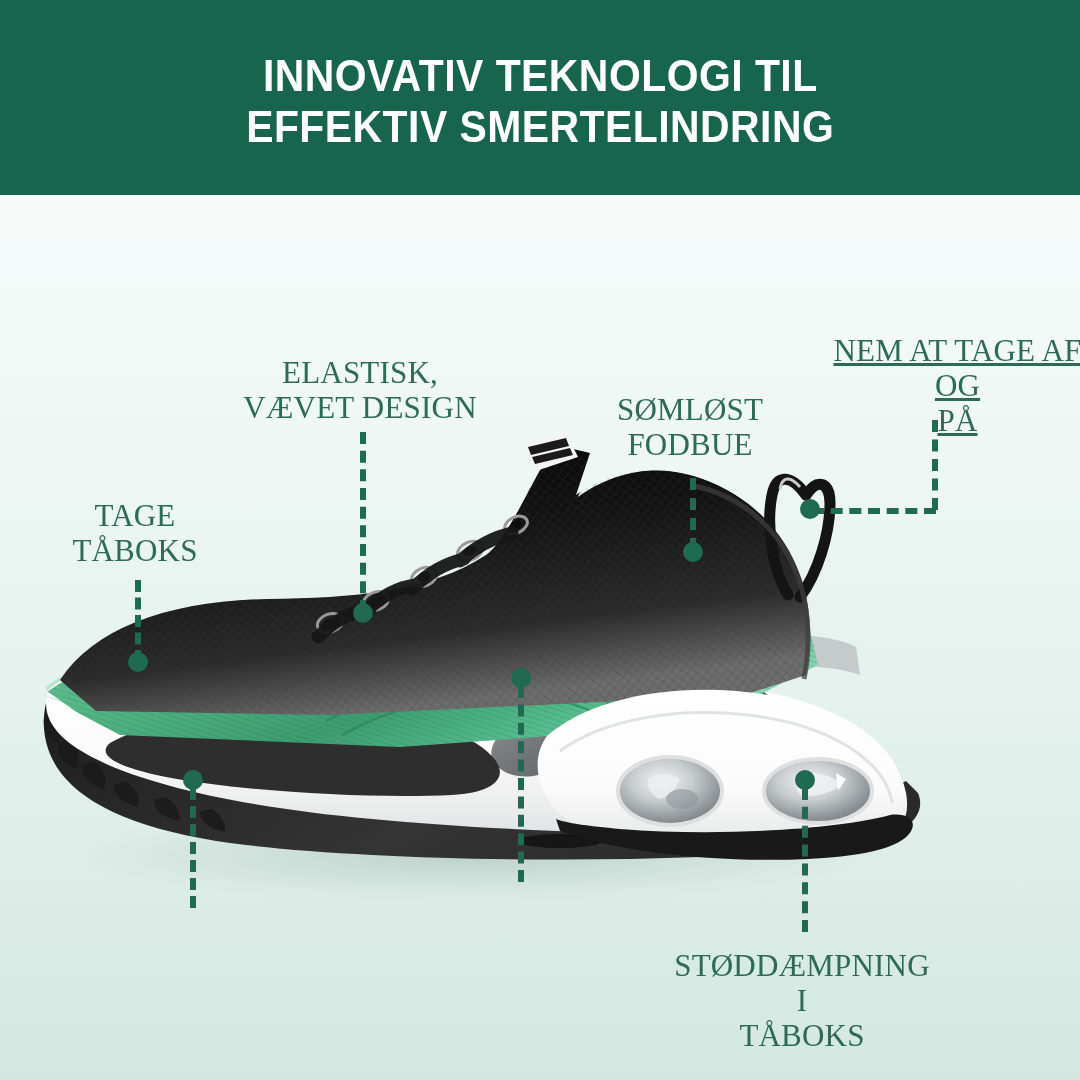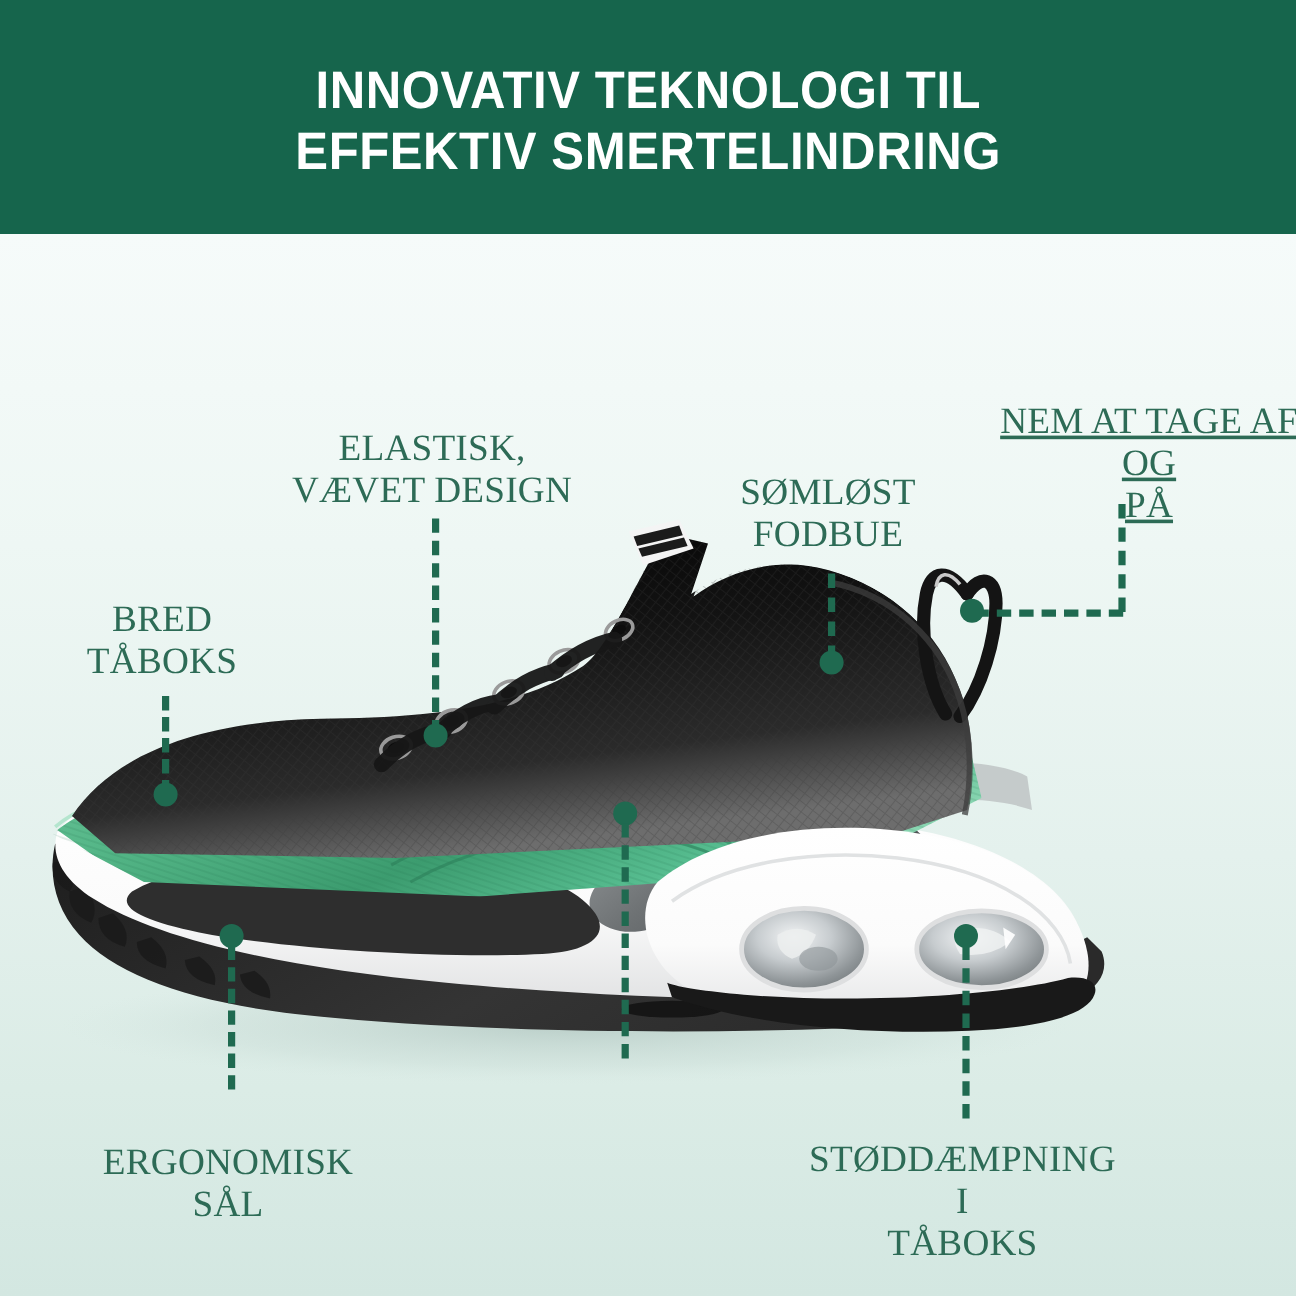--- a/index.html
+++ b/index.html
@@ -344,32 +344,30 @@
 
   <div class="leader-dot" style="left:183px; top:770px;"></div>
   <div class="leader-v" style="left:190px; top:788px; height:120px;"></div>
 
   <div class="leader-dot" style="left:511px; top:668px;"></div>
   <div class="leader-v" style="left:518px; top:686px; height:196px;"></div>
 
   <div class="leader-dot" style="left:795px; top:770px;"></div>
   <div class="leader-v" style="left:802px; top:788px; height:144px;"></div>
 
-  <div class="callout-label" style="left:20px; top:498px; width:230px;">BRED
+  <div class="callout-label" style="left:20px; top:498px; width:230px;">TAGE
 TÅBOKS</div>
 
   <div class="callout-label" style="left:230px; top:355px; width:260px;">ELASTISK,
 VÆVET DESIGN</div>
 
   <div class="callout-label" style="left:578px; top:392px; width:224px;">SØMLØST
 FODBUE</div>
 
   <div class="callout-label" style="left:815px; top:333px; width:285px; text-align:center;text-decoration:underline;">NEM AT TAGE AF OG
 PÅ</div>
 
-  <div class="callout-label" style="left:70px; top:950px; width:240px;">ERGONOMISK
-SÅL</div>
 
 
   <div class="callout-label" style="left:668px; top:948px; width:268px;">STØDDÆMPNING I
 TÅBOKS</div>
 
 </div>
 
 </body></html>

